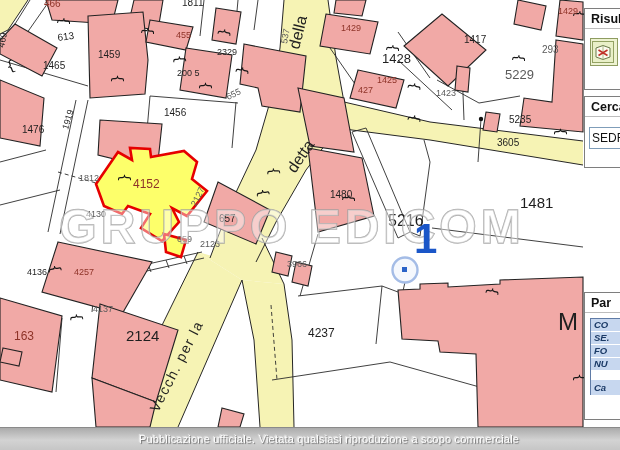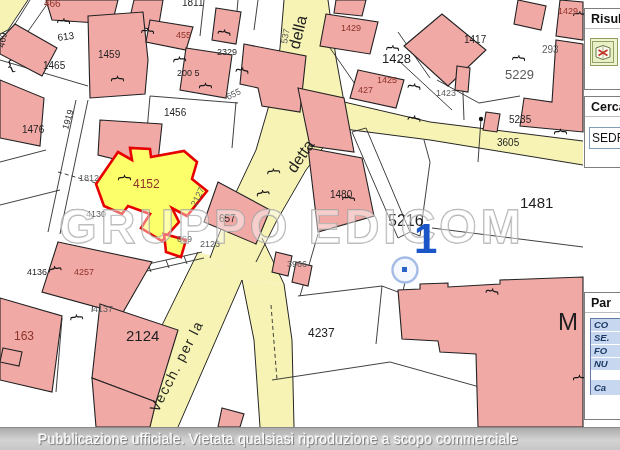--- a/index.html
+++ b/index.html
@@ -38,21 +38,21 @@
   .parcel-table{margin:5px 0 0 5px;border-left:1px solid #5f7ba6;border-top:1px solid #5f7ba6;width:60px;}
   .prow{height:12px;line-height:12px;background:#c7d7ef;margin-bottom:1px;
         font-size:9.5px;font-style:italic;font-weight:bold;color:#1b3a66;padding-left:3px;
         white-space:nowrap;}
   .prow.last{margin-top:10px;height:15px;line-height:15px;}
 
   
   .footer{position:absolute;left:0;top:427px;width:620px;height:23px;
           background:linear-gradient(180deg,#ababab,#d3d3d3 55%,#c6c6c6);
           border-top:1px solid #8a8a8a;box-sizing:border-box;}
-  .footer-text{line-height:22px;font-size:14px;color:#fdfdfd;
+  .footer-text{text-align:center;line-height:22px;font-size:11px;color:#fdfdfd;
                text-shadow:1px 1px 1px rgba(100,100,100,.9), -1px -1px 1px rgba(255,255,255,.6);
                letter-spacing:.2px;white-space:nowrap;padding-left:38px;}
 </style>
 </head>
 <body style="--highlight_fill: #fdff6a; --highlight_border: #e60000; --road_fill: #f6f3b4; --building_fill: #f1a9a6; --marker_blue: #1a56c8;">
 
 <div class="stage">
 
   <svg id="map" width="620" height="427" viewBox="0 0 620 427">
 

